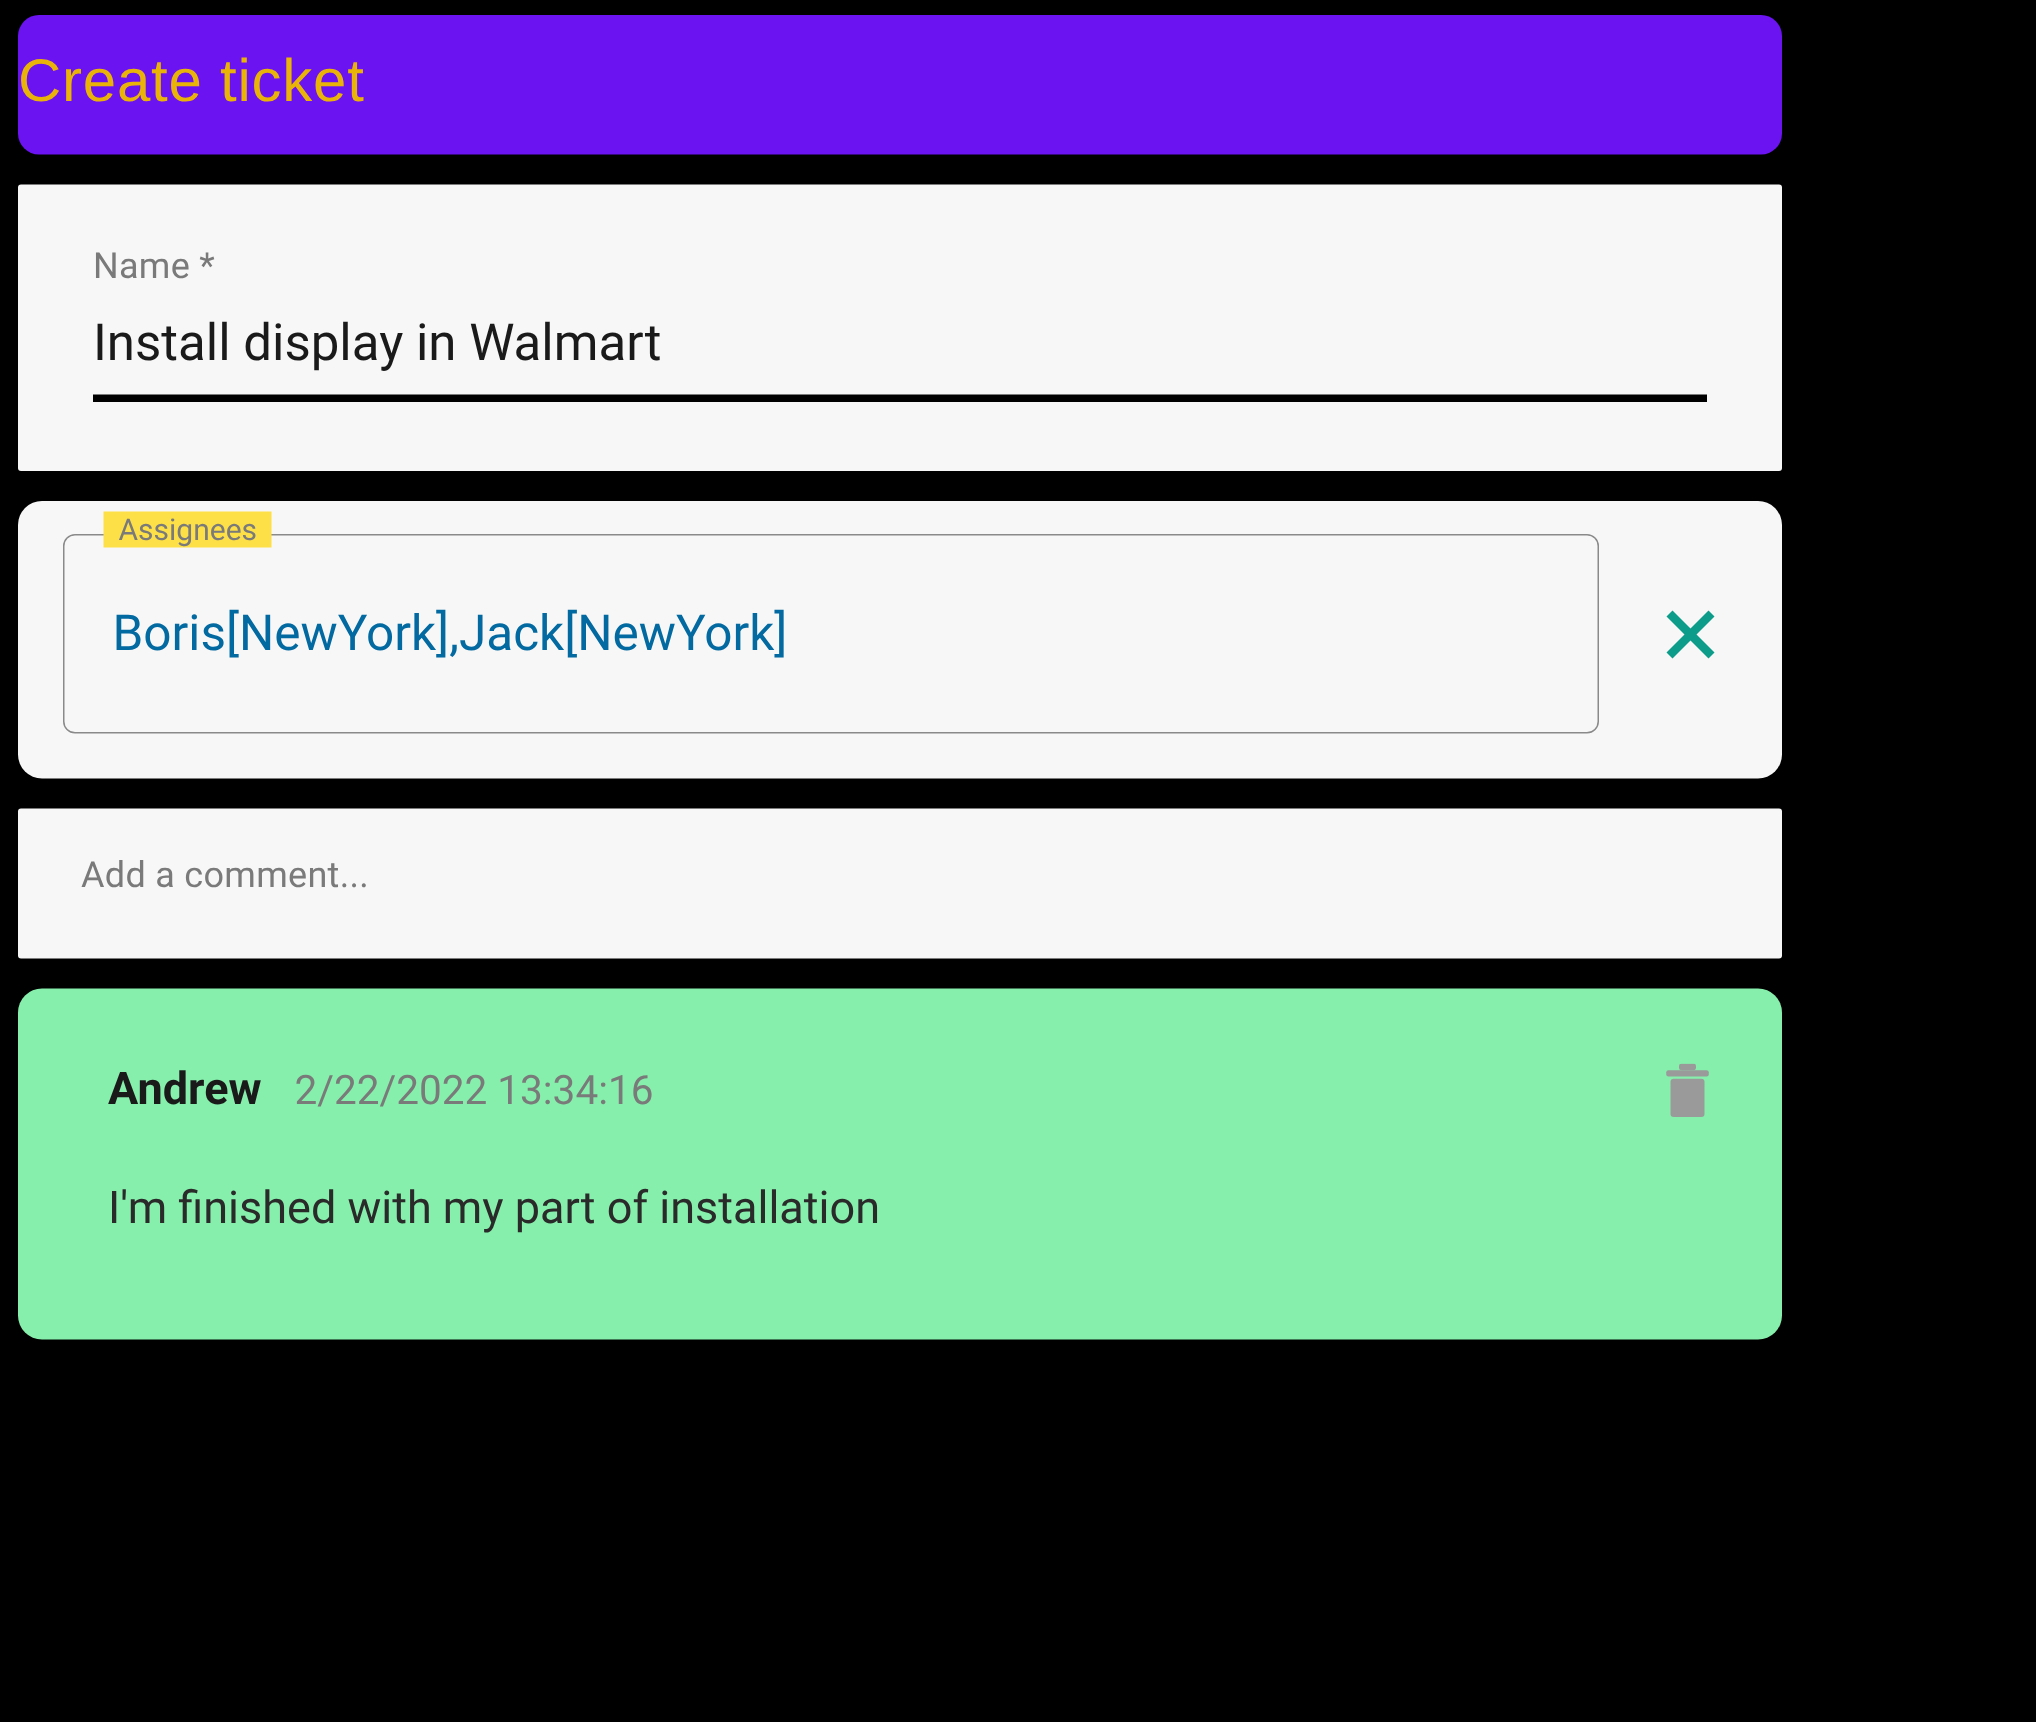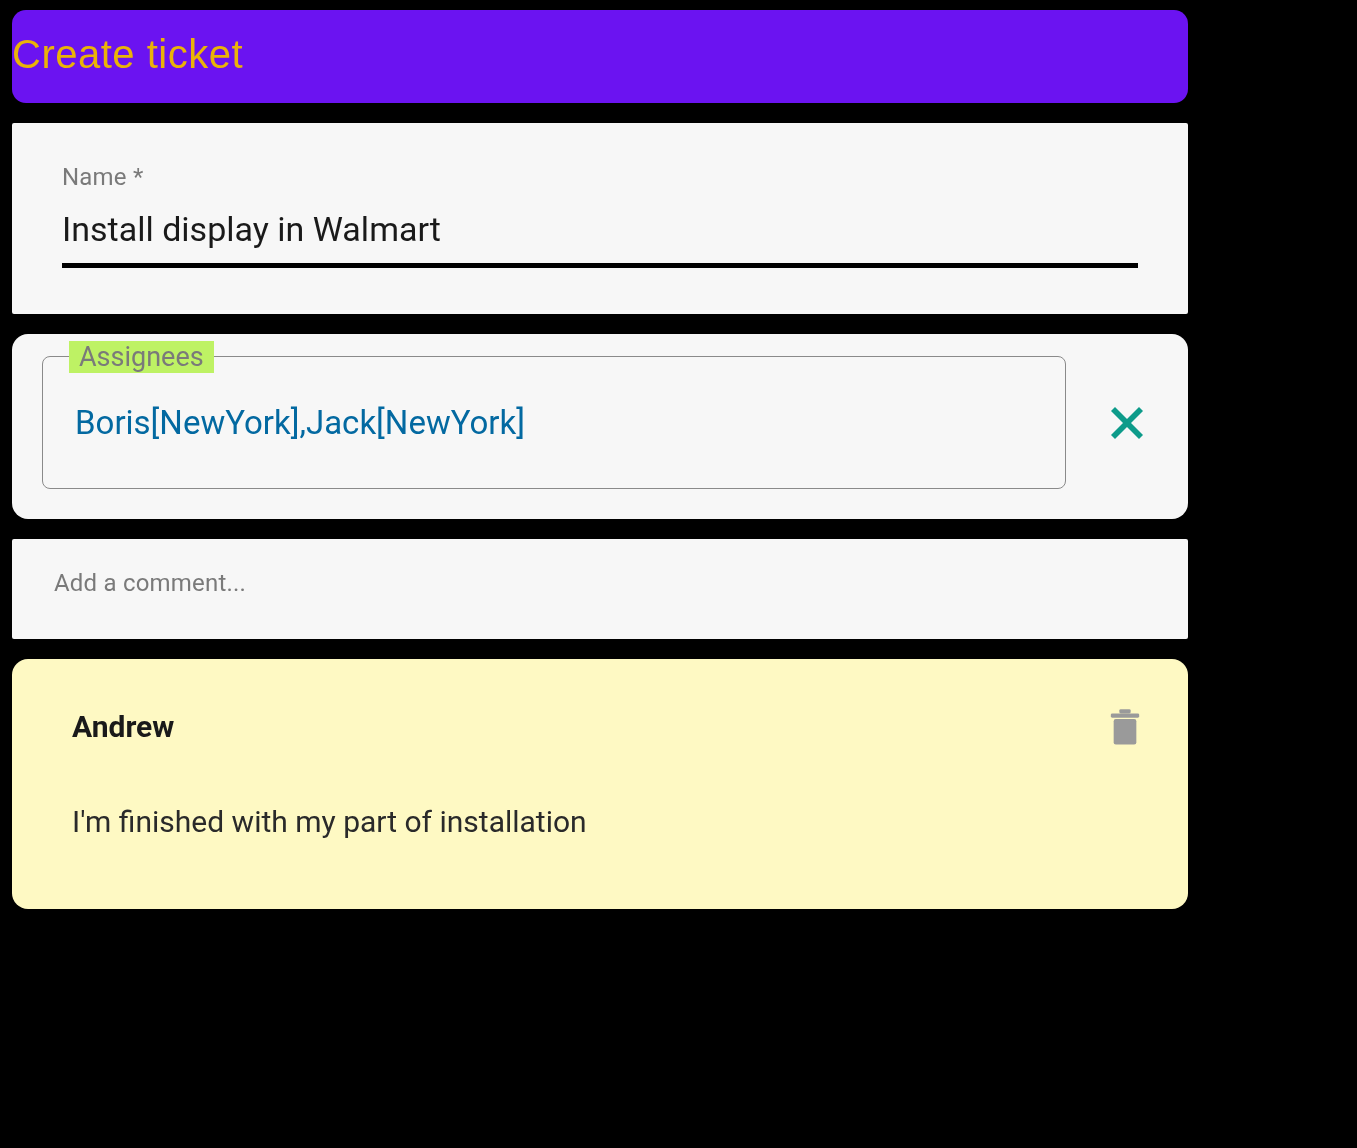--- a/index.html
+++ b/index.html
@@ -70,24 +70,24 @@
     border-radius: 8px;
     padding: 46px 20px 46px 32px;
     display: flex;
     align-items: center;
     gap: 20px;
   }
   .outlined .legend {
     position: absolute;
     top: -16px;
     left: 26px;
-    background: #bef264;
+    background: #fde047;
     padding: 0 10px;
     color: #7a7a7a;
-    font-size: 27px;
+    font-size: 20px;
   }
   .assignees-value {
     font-size: 33px;
     color: #0369a1;
     flex: 0 0 auto;
     white-space: nowrap;
   }
   .assignees-row {
     display: flex;
     align-items: center;
@@ -100,21 +100,21 @@
     cursor: pointer;
     padding: 10px;
     display: flex;
     align-items: center;
     justify-content: center;
   }
   .clear-btn svg { width: 42px; height: 42px; stroke: #0d9b8a; stroke-width: 3.2; }
 
   
   .comment-card {
-    background: #fef9c3;
+    background: #86efac;
     border-radius: 16px;
     margin-top: 20px;
     padding: 50px 50px 70px 60px;
     box-shadow: 0 2px 6px rgba(0,0,0,0.35);
     position: relative;
   }
   .comment-head {
     display: flex;
     align-items: baseline;
     gap: 22px;
@@ -123,21 +123,21 @@
     font-size: 30px;
     font-weight: 700;
     color: #1a1a1a;
   }
   .comment-ts {
     font-size: 27px;
     color: #7a7a7a;
     font-weight: 400;
   }
   .comment-body {
-    margin-top: 60px;
+    margin-top: 44px;
     font-size: 30px;
     color: #2a2a2a;
   }
   .trash-btn {
     position: absolute;
     top: 44px;
     right: 40px;
     background: none;
     border: none;
     cursor: pointer;
@@ -177,20 +177,21 @@
 
   
   <div class="card tight">
     <div class="field-label">Add a comment...</div>
   </div>
 
   
   <div class="comment-card">
     <div class="comment-head">
       <span class="comment-author">Andrew</span>
+      <span class="comment-ts">2/22/2022 13:34:16</span>
     </div>
     <button class="trash-btn">
       <svg viewBox="0 0 24 28">
         <rect x="4" y="7" width="16" height="18" rx="1.5"></rect>
         <rect x="2" y="3" width="20" height="3" rx="1"></rect>
         <rect x="8" y="0" width="8" height="3" rx="1"></rect>
       </svg>
     </button>
     <div class="comment-body">I'm finished with my part of installation</div>
   </div>

